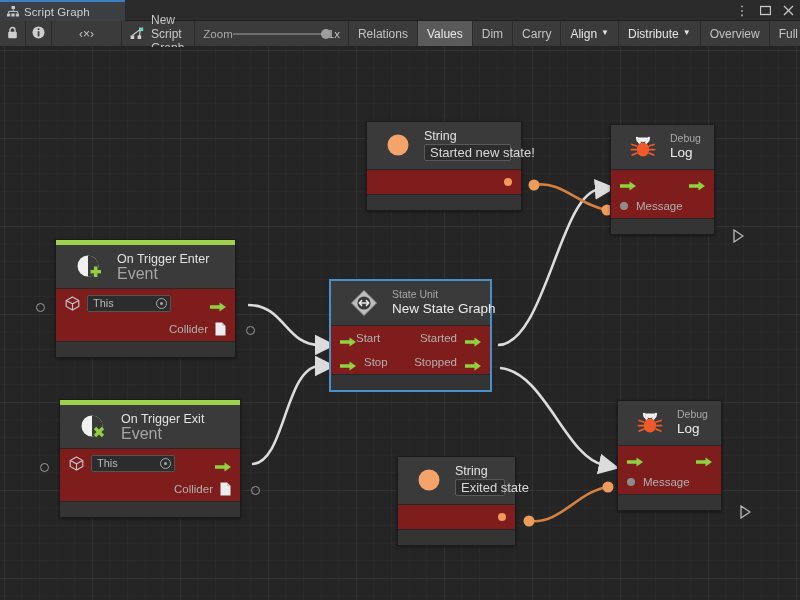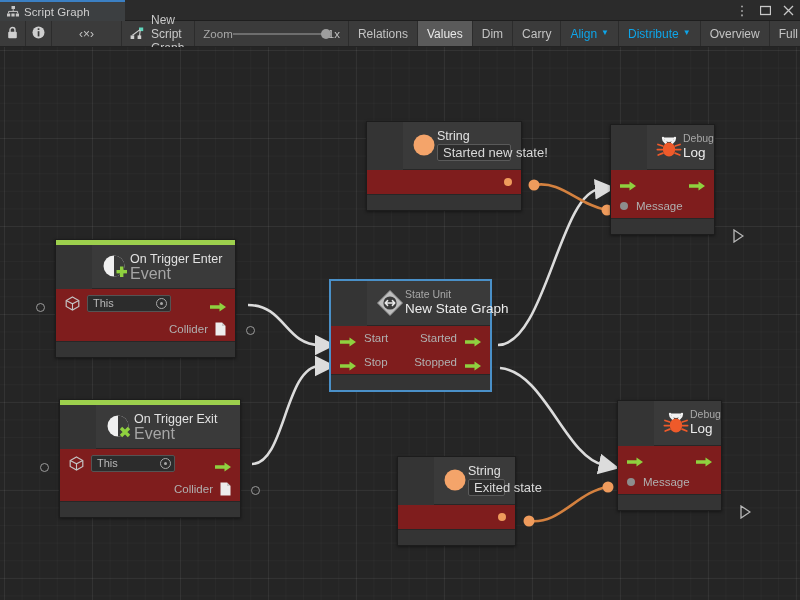--- a/index.html
+++ b/index.html
@@ -42,21 +42,21 @@
     display: flex; align-items: center; justify-content: center;
     padding: 0 9px;
     border-right: 1px solid #2c2c2c;
     color: #c3c3c3; font-size: 12px;
     background: #3b3b3b;
     white-space: nowrap;
   }
   .tb-btn.icon { min-width: 26px; padding: 0 8px; }
   .tb-btn.wide { min-width: 70px; }
   .tb-btn.active { background: #5a5a5a; color: #e8e8e8; }
-  .tb-btn.dim { color: #0ea5e9; }
+  .tb-btn.dim { color: #e5e5e5; }
   .tb-graph {
     display: flex; align-items: center; gap: 7px;
     padding: 0 10px 0 8px; border-right: 1px solid #2c2c2c;
     color: #c9c9c9; font-size: 12px;
   }
   .tb-zoom {
     display: flex; align-items: center; 
     padding: 0 8px; border-right: 1px solid #2c2c2c;
     color: #a8a8a8; font-size: 11.5px; text-align: right;
   }
@@ -87,25 +87,24 @@
   
   .node {
     position: absolute;
     background: #343434;
     border: 1px solid #1c1c1c;
     box-shadow: 0 1px 3px rgba(0,0,0,.45);
   }
   .node.selected { border: 1px solid #4a90c8; box-shadow: 0 0 0 1px #4a90c8; }
   .node-accent { height: 5px; background: #9dd04d; }
   .node-head {
-    display: flex; align-items: center; gap: 1px;
-    padding: 7px 10px 8px 9px;
+    display: flex; align-items: center; gap: 14px;
+    padding: 7px 10px 8px 19px;
     background: #3a3a3a;
     border-bottom: 1px solid #272727;
-    margin-left: 36px;
   }
   .node-head.flat { background: #3a3a3a; }
   .head-txt { display: flex; flex-direction: column; gap: 1px; min-width: 0; }
   .head-title { color: #e2e2e2; font-size: 12.5px; line-height: 14px; white-space: nowrap; }
   .head-sub   { color: #a5a5a5; font-size: 16px;  line-height: 13px; white-space: nowrap; }
   .head-kicker{ color: #a8a8a8; font-size: 10.5px; line-height: 12px; white-space: nowrap; }
   .head-big   { color: #ececec; font-size: 13.5px; line-height: 16px; white-space: nowrap; }
   .node-body { background: #7f1d1d; position: relative; }
   .node-foot { height: 16px; background: #343434; border-top: 1px solid #272727; }
 
@@ -404,21 +403,21 @@
           <span class="head-big">New  State  Graph</span>
         </span>
       </div>
       <div class="node-body">
         <div class="row">
           <span class="arrow-green">
             <svg width="16" height="10" viewBox="0 0 16 10">
                 <path d="M0 3.2 h9.5 V0.4 L16 5 L9.5 9.6 V6.8 H0 Z" fill="#8fd13f"></path>
               </svg>
           </span>
-          <span class="label-in" style="margin-left:8px;">Start</span>
+          <span class="label-in" style="">Start</span>
           <span class="spacer"></span>
           <span class="label-out" style="margin-right:8px;">Started</span>
           <span class="arrow-green">
             <svg width="16" height="10" viewBox="0 0 16 10">
                 <path d="M0 3.2 h9.5 V0.4 L16 5 L9.5 9.6 V6.8 H0 Z" fill="#8fd13f"></path>
               </svg>
           </span>
         </div>
         <div class="row">
           <span class="arrow-green">

